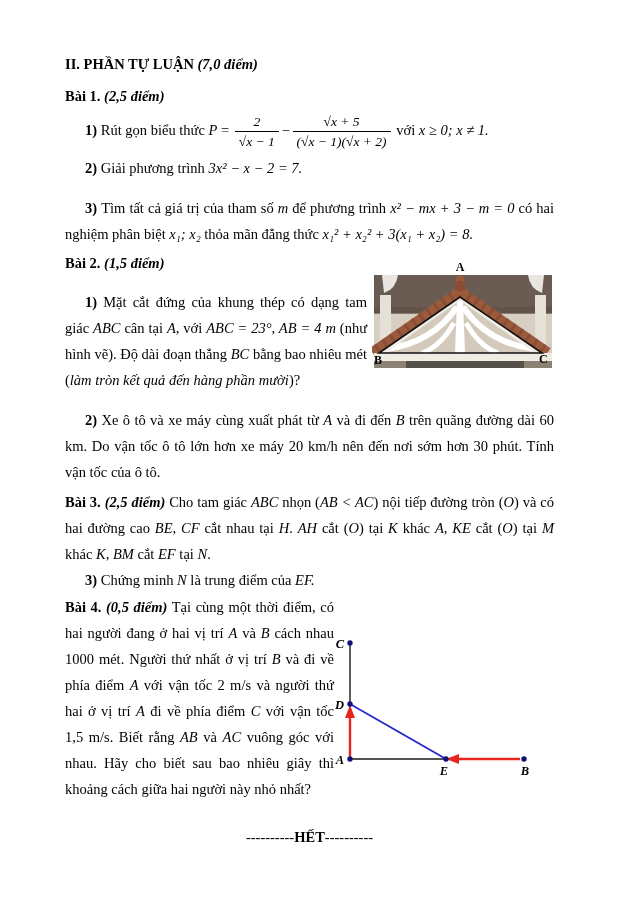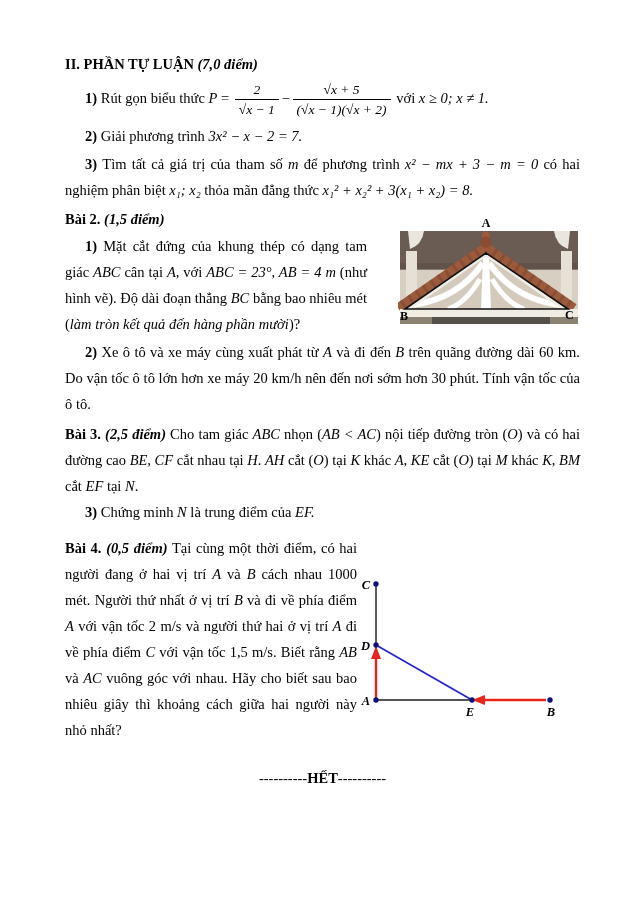--- a/index.html
+++ b/index.html
@@ -1,35 +1,35 @@
 <!DOCTYPE html>
 <html lang="vi"><head>
 <meta charset="utf-8">
 <style>
   html,body{margin:0;padding:0;background:#ffffff;}
   .page{
     position:relative;
     width:638px;height:903px;
     box-sizing:border-box;
-    padding:52px 58px 0 65px;
+    padding:52px 84px 0 65px;
     background:#ffffff;
     font-family:"Liberation Serif","DejaVu Serif",serif;
     font-size:14.5px;color:#000;
     line-height:26px;
     overflow:hidden;
   }
   p{margin:0;}
   .seg-b{font-weight:bold;}
   .seg-bi{font-weight:bold;font-style:italic;}
   .seg-i{font-style:italic;}
   .seg-m{font-style:italic;}
   .heading{line-height:24px;}
   .indent{text-indent:20px;}
   .just{text-align:justify;}
-  .mt2{margin-top:2px;} .mt4{margin-top:4px;} .mt6{margin-top:10px;} .mt8{margin-top:8px;}
+  .mt2{margin-top:14px;} .mt4{margin-top:4px;} .mt6{margin-top:1px;} .mt8{margin-top:8px;}
   
   .formula-line{margin-top:4px;padding-left:20px;line-height:26px;}
   .frac{display:inline-block;vertical-align:middle;text-align:center;font-style:italic;margin:0 2px;}
   .frac .num,.frac .den{display:block;font-size:13.5px;line-height:19px;padding:0 4px;}
   .frac .num{border-bottom:1px solid #000;}
   
   .row{display:flex;}
   .b2-left{width:302px;}
   .fig1{margin-left:auto;margin-top:10px;flex:0 0 auto;}
   
@@ -40,20 +40,21 @@
   .het{text-align:center;margin-top:22px;}
   .note{text-align:center;font-style:italic;margin-top:2px;}
 </style>
 </head>
 <body>
 
 <div class="page">
 
   <p class="heading"><span class="seg-b">II. PHẦN TỰ LUẬN </span><span class="seg-bi">(7,0 điểm)</span></p>
 
+  <p class="heading mt8"><span class="seg-b">Bài 1. </span><span class="seg-bi">(2,5 điểm)</span></p>
 
   <p class="formula-line">
     <span><span class="seg-b">1) </span><span>Rút gọn biểu thức </span><span class="seg-m">P</span><span> = </span></span><span class="frac"><span class="num">2</span><span class="den">√x − 1</span></span><span class="seg-m">−</span><span class="frac"><span class="num">√x + 5</span><span class="den">(√x − 1)(√x + 2)</span></span><span><span> với </span><span class="seg-m">x ≥ 0; x ≠ 1.</span></span>
   </p>
 
   <p class="indent mt4"><span class="seg-b">2) </span><span>Giải phương trình </span><span class="seg-m">3x² − x − 2 = 7.</span></p>
 
   <p class="indent just mt2"><span class="seg-b">3) </span><span>Tìm tất cả giá trị của tham số </span><span class="seg-m">m</span><span> để phương trình </span><span class="seg-m">x² − mx + 3 − m = 0</span><span> có hai nghiệm phân biệt </span><span class="seg-m">x₁; x₂</span><span> thỏa mãn đẳng thức </span><span class="seg-m">x₁² + x₂² + 3(x₁ + x₂) = 8.</span></p>
 
   <div class="row mt4">

